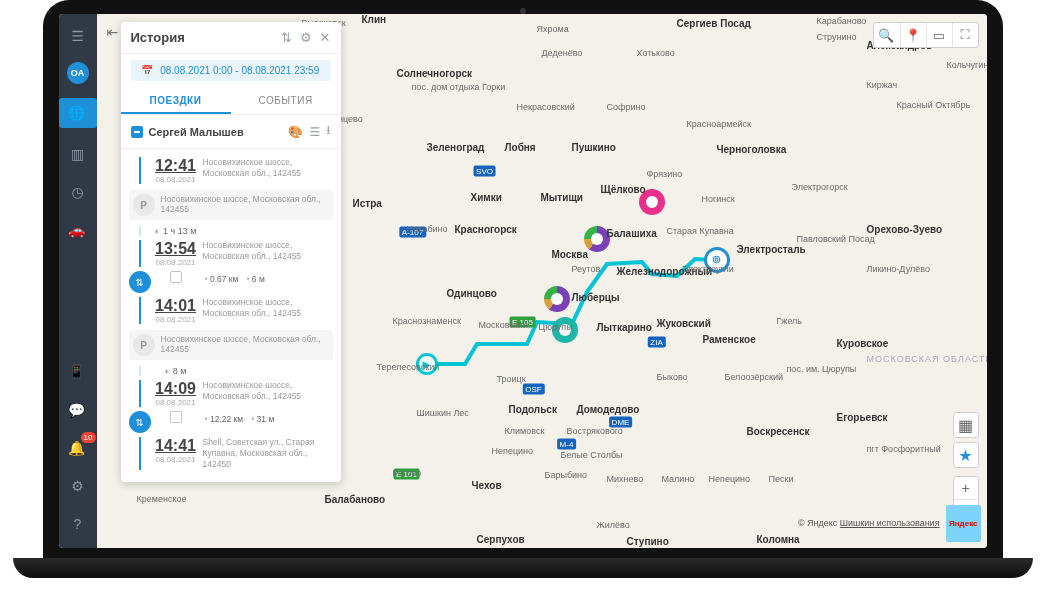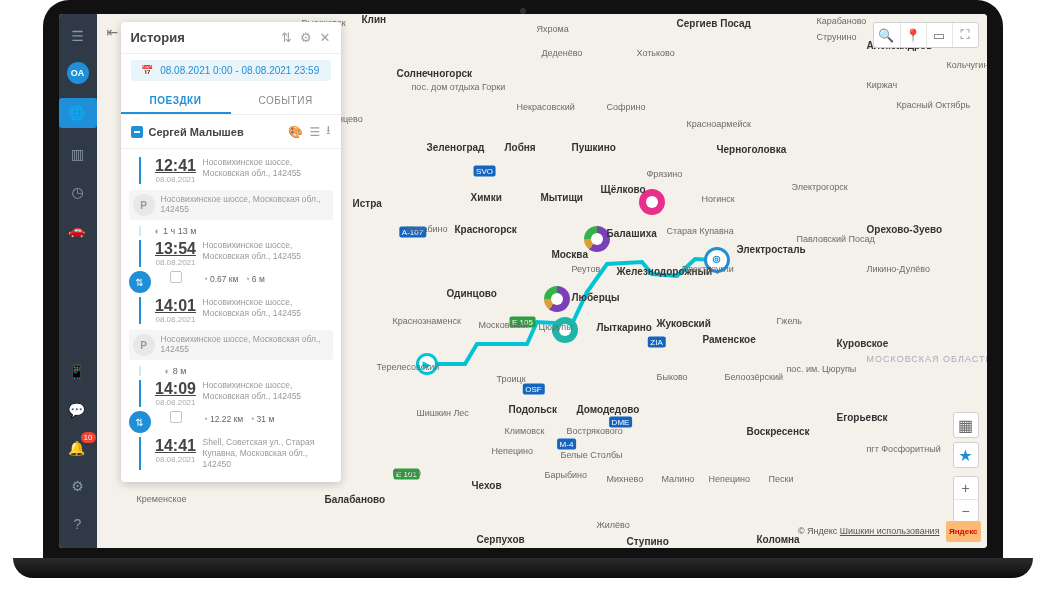--- a/index.html
+++ b/index.html
@@ -56,21 +56,21 @@
 .map-tools { position:absolute; right:8px; top:8px; background:#fff; border:1px solid #d0d0d0; border-radius:3px; display:flex; }
 .map-tools .tool { width:26px; height:24px; display:flex; align-items:center; justify-content:center; color:#6b6b6b; cursor:pointer; font-size:13px; border-left:1px solid #e5e5e5; }
 .map-tools .tool:first-child{ border-left:none; }
 .layer-btn { position:absolute; right:8px; bottom:110px; width:26px; height:26px; background:#fff; border:1px solid #d0d0d0; border-radius:3px; display:flex; align-items:center; justify-content:center; color:#6b6b6b; cursor:pointer; }
 .star-btn { position:absolute; right:8px; bottom:80px; width:26px; height:26px; background:#fff; border:1px solid #d0d0d0; border-radius:3px; display:flex; align-items:center; justify-content:center; color:#1f8fd8; cursor:pointer; }
 .zoom { position:absolute; right:8px; bottom:26px; width:26px; background:#fff; border:1px solid #d0d0d0; border-radius:3px; display:flex; flex-direction:column; }
 .zoom .zb { height:22px; display:flex; align-items:center; justify-content:center; color:#6b6b6b; cursor:pointer; font-size:14px; }
 .zoom .zb + .zb { border-top:1px solid #e5e5e5; }
 .attrib { position:absolute; right:6px; bottom:6px; font-size:9px; color:#555; }
 .attrib a { color:#555; text-decoration:underline; }
-.ylogo { display:inline-block; background:#fdba74; color:#000; font-size:8px; font-weight:bold; padding:6px 3px; border-radius:2px; margin-left:4px;}
+.ylogo { display:inline-block; background:#7dd3fc; color:#000; font-size:8px; font-weight:bold; padding:14px 3px; border-radius:2px; margin-left:4px;}
 .ylogo span { color:#d00; }
 
 
 .panel { position:absolute; left:62px; top:8px; width:220px; background:#fff; border-radius:4px; box-shadow:0 2px 10px rgba(0,0,0,.2); z-index:20; font-size:10px; color:#444; }
 .panel-head { display:flex; align-items:center; padding:8px 10px; border-bottom:1px solid #eee; }
 .panel-head h3 { font-size:13px; font-weight:600; text-transform:none; flex:1; }
 .panel-head .hicon { color:#9aa2aa; margin-left:8px; cursor:pointer; font-size:13px; }
 .daterange { margin:6px 10px 0; background:#eaf4fb; color:#1f8fd8; font-size:10px; display:flex; align-items:center; justify-content:center; gap:6px; padding:5px; border-radius:3px; cursor:pointer; }
 .tabs { display:flex; margin-top:8px; }
 .tab { flex:1; text-align:center; font-size:10px; letter-spacing:.5px; color:#888; padding:6px 0; cursor:pointer; }

